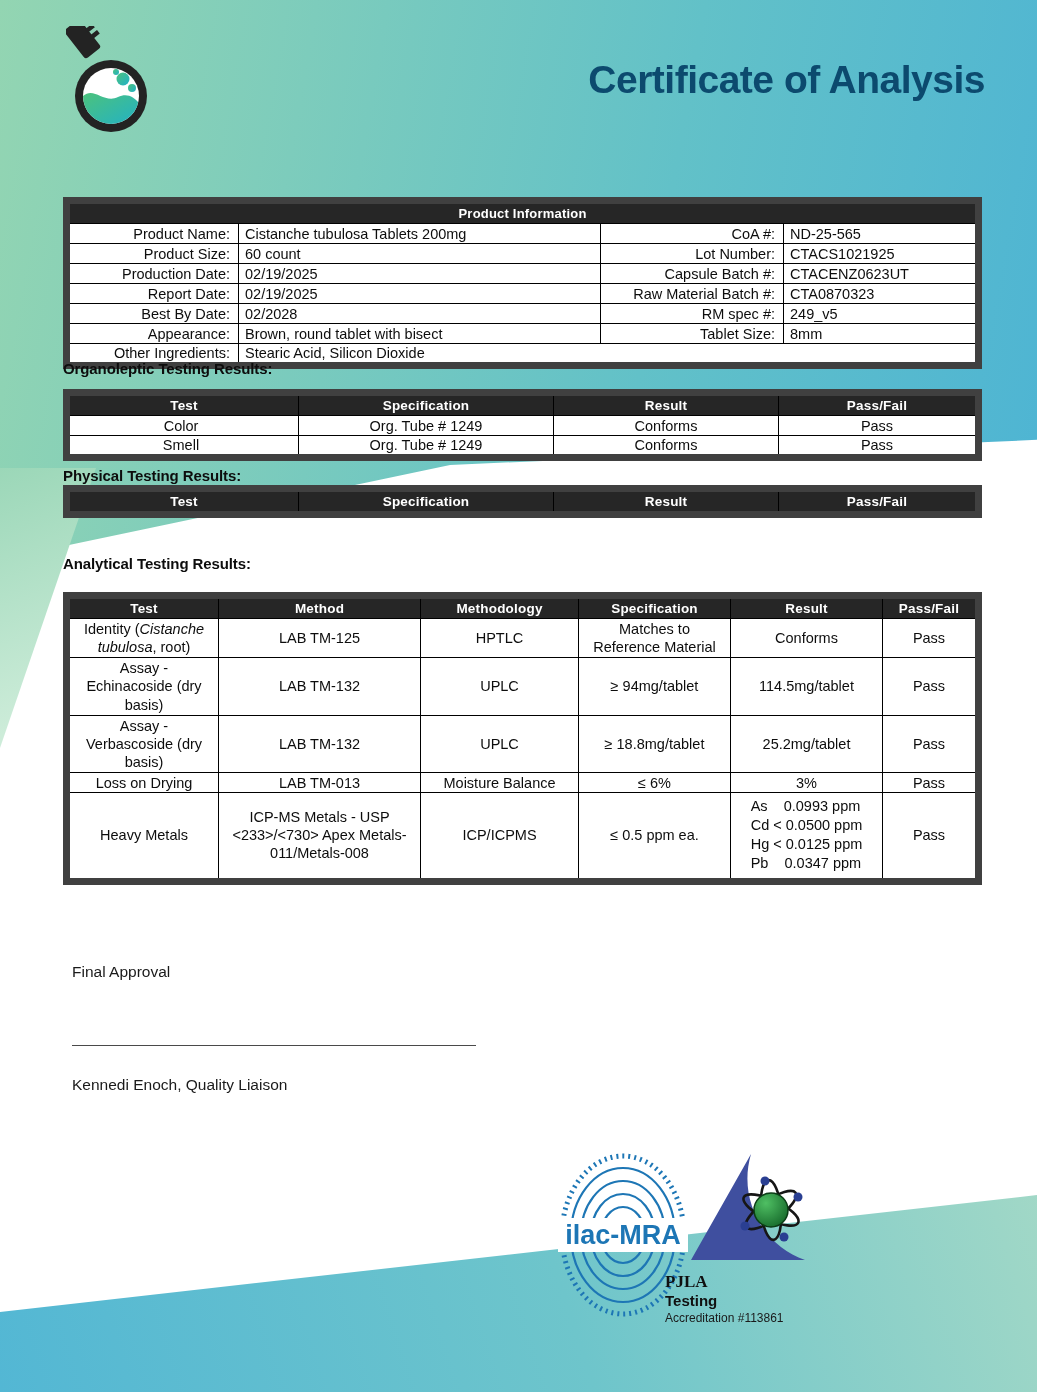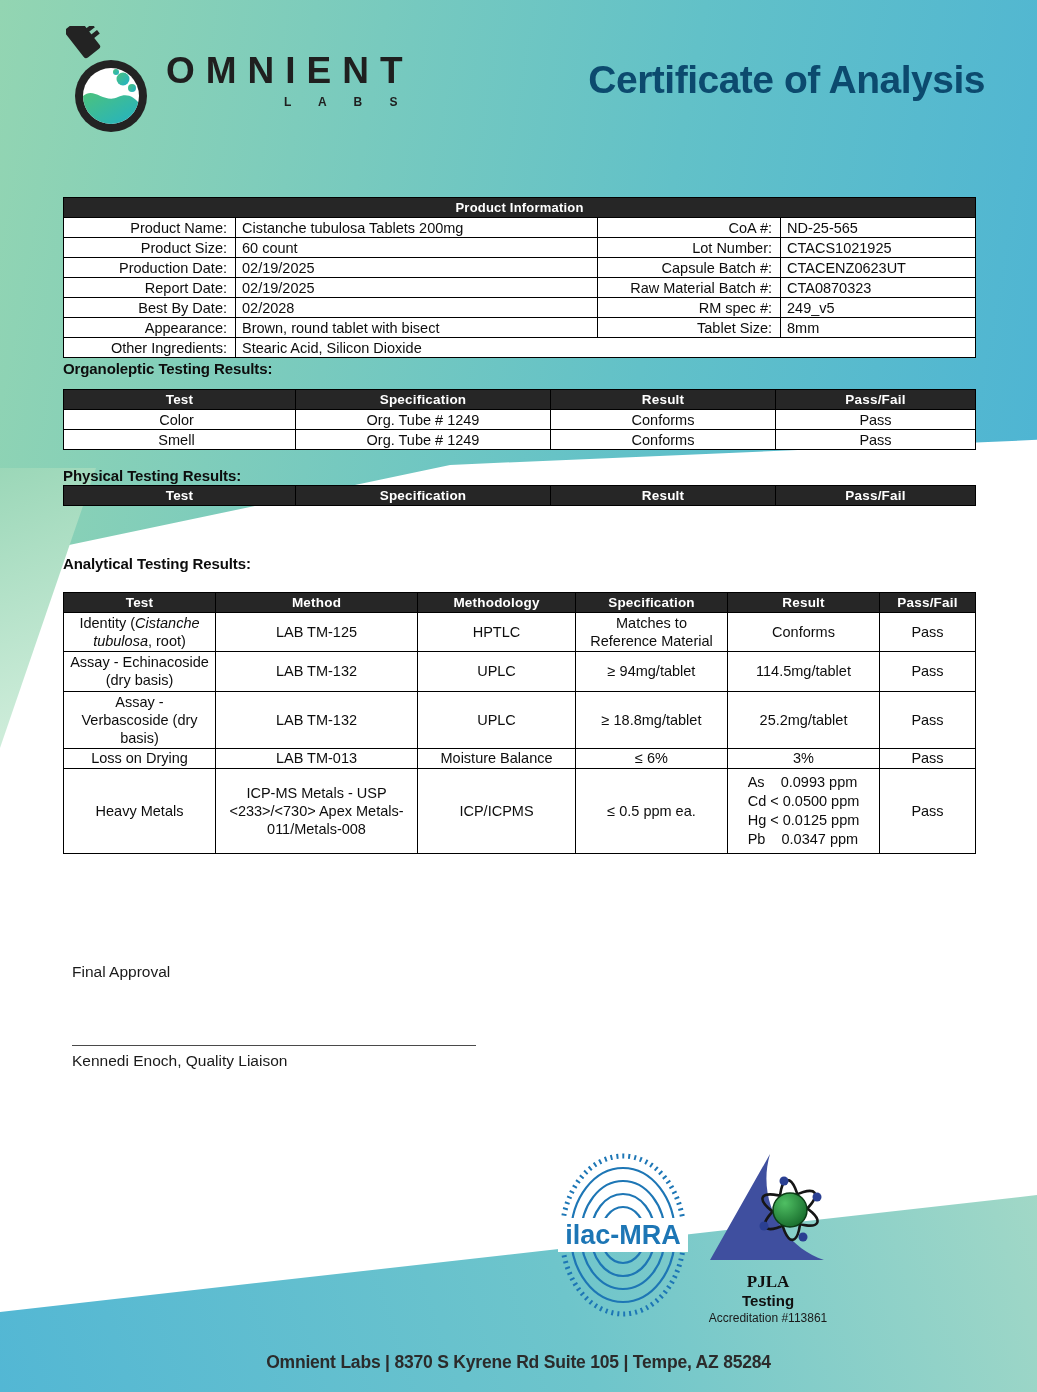--- a/index.html
+++ b/index.html
@@ -38,48 +38,48 @@
     text-align:right; margin-top:6px; padding-right:4px;
   }
   .coa-title {
     position:absolute; right:52px; top:58px; z-index:2;
     font-size:39px; font-weight:800; color:#0c4a6e; letter-spacing:-0.5px;
   }
   
   .report-line { position:absolute; left:72px; top:162px; z-index:2; font-size:15.5px; color:#1a1a1a; display:flex; }
   .report-line .val { margin-left:48px; white-space:pre; }
   
-  table.tbl { border-collapse:collapse; table-layout:fixed; width:912px; background:#fff; border:1px solid #404040; }
+  table.tbl { border-collapse:collapse; table-layout:fixed; width:912px; background:#fff; border:7px solid #404040; }
   .tbl th {
     background:#262626; color:#fff; font-weight:700; text-align:center;
     font-size:13.5px; border:1px solid #000; padding:2px 4px; height:17px; letter-spacing:0.2px;
   }
   .tbl td {
     border:1px solid #000; font-size:14.5px; color:#0d0d0d;
     padding:1px 6px; height:20px; background:#fff; vertical-align:middle;
   }
   .tbl td.c { text-align:center; }
   .tbl td.r { text-align:center; padding-right:12px; }
   .tbl td.lbl { text-align:right; padding-right:8px; }
   .pos { position:absolute; z-index:2; }
   .sec-heading { position:absolute; z-index:2; font-size:15px; font-weight:700; color:#0d0d0d; letter-spacing:-0.1px;text-align:center; }
   .multiline { white-space:pre-wrap; display:inline-block; text-align:left; line-height:1.32; padding:3px 0; }
   .wrapcell { line-height:1.25; padding-top:3px; padding-bottom:3px; }
   .it { font-style:italic; }
   
   .final-approval { position:absolute; left:72px; top:963px; font-size:15.5px; color:#1a1a1a; z-index:2; }
   .sig-line { position:absolute; left:72px; top:1028px; width:404px; height:18px; border-bottom:1.5px solid #4a4a4a; z-index:2; }
-  .signer { position:absolute; left:72px; top:1052px; font-size:15.5px; color:#1a1a1a; z-index:2; }
+  .signer { position:absolute; left:72px; top:1076px; font-size:15.5px; color:#1a1a1a; z-index:2; }
   
   .ilac { position:absolute; left:556px; top:1152px; width:134px; height:166px; z-index:3; }
   .ilac-text {
     position:absolute; left:0; top:68px; width:134px; text-align:center;
     font-size:27px; font-weight:700; color:#1d76b5; letter-spacing:0px; z-index:4;
   }
-  .pjla { position:absolute; left:684px; top:1148px; width:168px; z-index:3; text-align:center; }
+  .pjla { position:absolute; left:665px; top:1148px; width:168px; z-index:3; }
   .pjla-title { font-family:"Liberation Serif", serif; font-weight:700; font-size:17px; color:#101010; margin-top:2px; }
   .pjla-sub { font-weight:700; font-size:15px; color:#101010; }
   .pjla-accr { font-size:12px; color:#1a1a1a; margin-top:2px; }
   
   .footer-line {
     position:absolute; left:0; top:1352px; width:100%; text-align:center; z-index:2;
     font-size:17.5px; font-weight:700; color:#2b2b2b; letter-spacing:-0.2px;
   }
 </style>
 </head>
@@ -112,24 +112,20 @@
         <circle cx="45" cy="70" r="36" fill="#232323"></circle>
         <circle cx="45" cy="70" r="28" fill="#ffffff"></circle>
         <g clip-path="url(#bowl)">
           <path d="M17 70 C28 60 38 78 52 71 C62 66 70 72 75 80 L75 100 L17 100 Z" fill="url(#liq)"></path>
         </g>
         <circle cx="57" cy="53" r="6.5" fill="url(#liq)"></circle>
         <circle cx="66" cy="62" r="4" fill="url(#liq)"></circle>
         <circle cx="50" cy="46" r="3" fill="url(#liq)"></circle>
       </svg>
     </span>
-    <div class="wordmark">
-      <div class="main">OMNIENT</div>
-      <div class="sub">L A B S</div>
-    </div>
   </div>
 
   <div class="coa-title">Certificate of Analysis</div>
 
 
   <table class="tbl pos" style="left:63px; top:197px;">
     <colgroup>
         <col style="width:172px">
         <col style="width:362px">
         <col style="width:183px">
@@ -332,15 +328,14 @@
         <circle cx="-26" cy="16" r="4.5" fill="#2a3f92"></circle>
         <circle cx="13" cy="27" r="4.5" fill="#2a3f92"></circle>
         <circle cx="-6" cy="-29" r="4.5" fill="#2a3f92"></circle>
       </g>
     </svg>
     <div class="pjla-title">PJLA</div>
     <div class="pjla-sub">Testing</div>
     <div class="pjla-accr">Accreditation #113861</div>
   </div>
 
-  <div class="footer-line">Omnient Labs | 8370 S Kyrene Rd Suite 105 | Tempe, AZ 85284</div>
 
 </div>
 
 </body></html>

